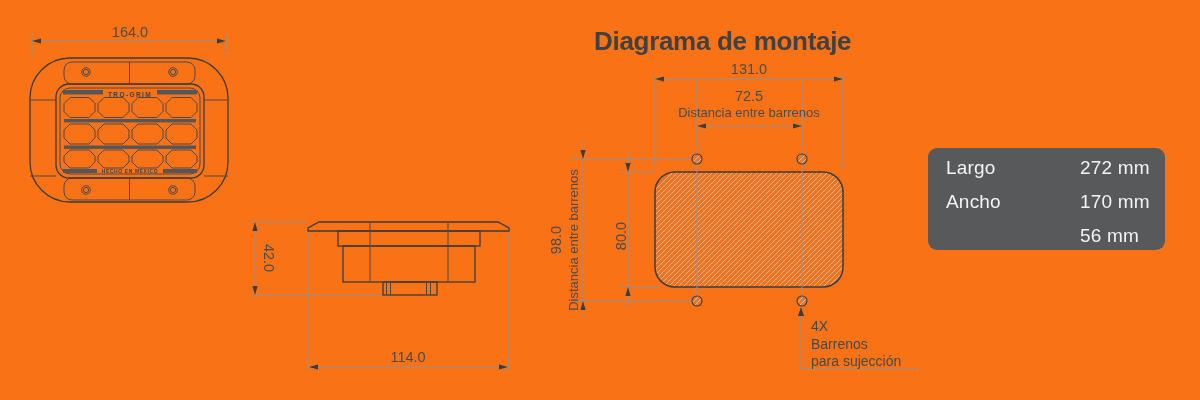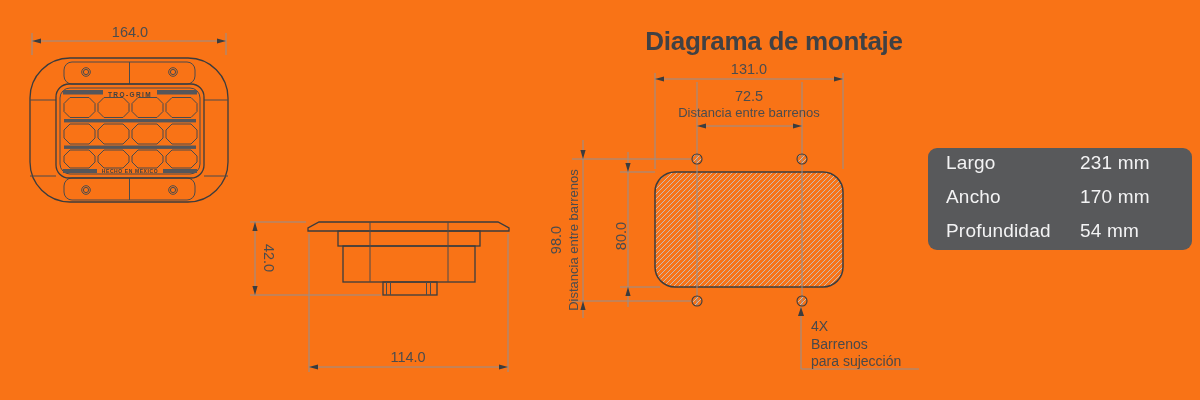--- a/index.html
+++ b/index.html
@@ -11,27 +11,27 @@
   .dim-text{font-family:"Liberation Sans", sans-serif;font-size:14.5px;fill:#4b4c4e;}
   .dim-text-sm{font-family:"Liberation Sans", sans-serif;font-size:13px;fill:#4b4c4e;}
   .note-text{font-family:"Liberation Sans", sans-serif;font-size:14px;fill:#48494b;}
   .brand-text{font-family:"Liberation Sans", sans-serif;font-size:6.5px;letter-spacing:1.4px;fill:#3f4042;font-weight:bold;}
   .made-text{font-family:"Liberation Sans", sans-serif;font-size:5px;letter-spacing:0.6px;fill:#3f4042;font-weight:bold;}
   .part{stroke:#3b3c3e;stroke-width:1.3;fill:none;}
   .part-thin{stroke:#4a4b4d;stroke-width:1;fill:none;}
   .dimline{stroke:#8f9194;stroke-width:1;fill:none;}
   .arrow{fill:#3b3c3e;stroke:none;}
   #diagram-title{
-    position:absolute;left:624px;top:26px;width:300px;text-align:center;
+    position:absolute;left:594px;top:26px;width:300px;
     font-size:26px;font-weight:bold;letter-spacing:-0.3px;color:#404144;
   }
   #spec-panel{
-    position:absolute;left:928px;top:148px;width:264px;height:102px;
+    position:absolute;left:928px;top:148px;width:237px;height:102px;
     background:#58595b;border-radius:9px;color:#f3f3f4;
-    display:flex;flex-direction:column;justify-content:flex-start;gap:5px;
+    display:flex;flex-direction:column;justify-content:flex-end;gap:5px;
   }
   .spec-row{position:relative;height:29px;line-height:29px;font-size:19px;letter-spacing:0.2px;}
   .spec-label{position:absolute;left:18px;}
   .spec-value{position:absolute;left:152px;}
 </style>
 </head>
 <body>
 
 <div id="stage">
 
@@ -200,25 +200,24 @@
         <text class="note-text" x="811" y="366">para sujección</text>
       </g>
     </g>
   </svg>
 
   <div id="diagram-title">Diagrama de montaje</div>
 
   <div id="spec-panel">
     <div class="spec-row">
       <span class="spec-label">Largo</span>
-      <span class="spec-value">231 mm</span>
+      <span class="spec-value">272 mm</span>
     </div>
     <div class="spec-row">
       <span class="spec-label">Ancho</span>
       <span class="spec-value">170 mm</span>
     </div>
     <div class="spec-row">
-      <span class="spec-label">Profundidad</span>
-      <span class="spec-value">54 mm</span>
+      <span class="spec-value">56 mm</span>
     </div>
   </div>
 
 </div>
 
 </body></html>

